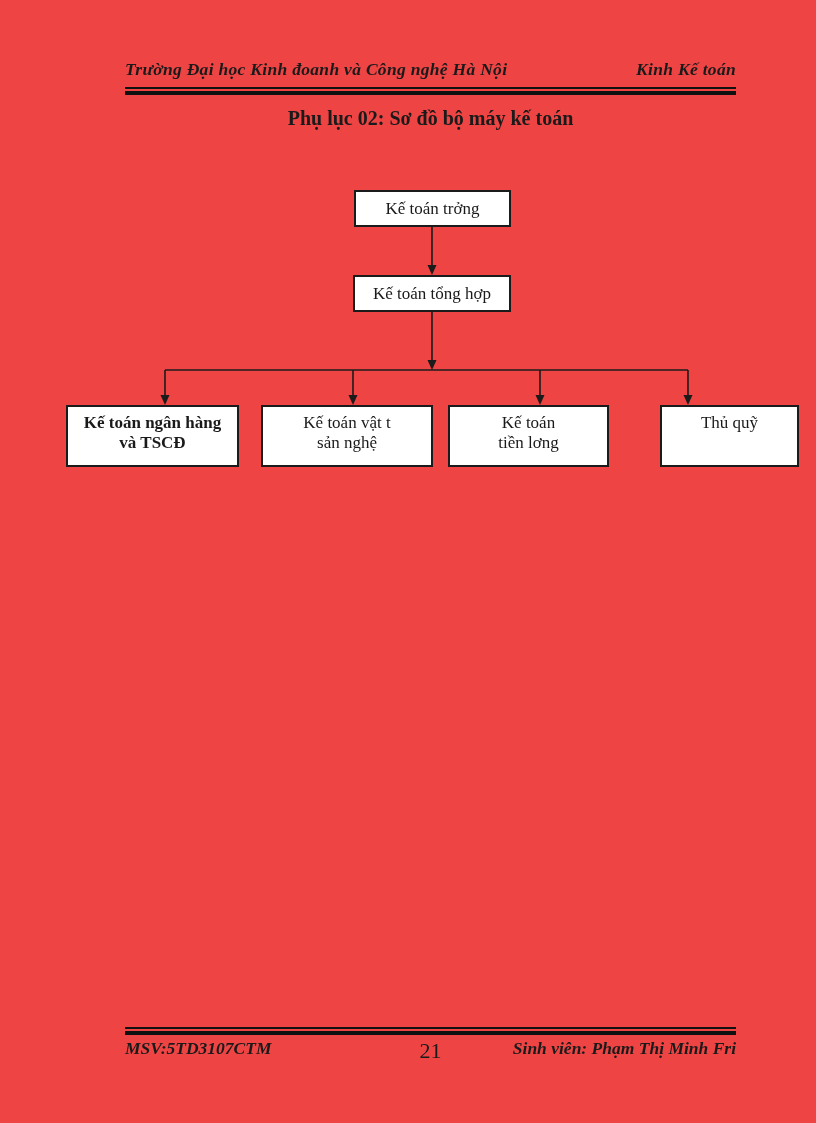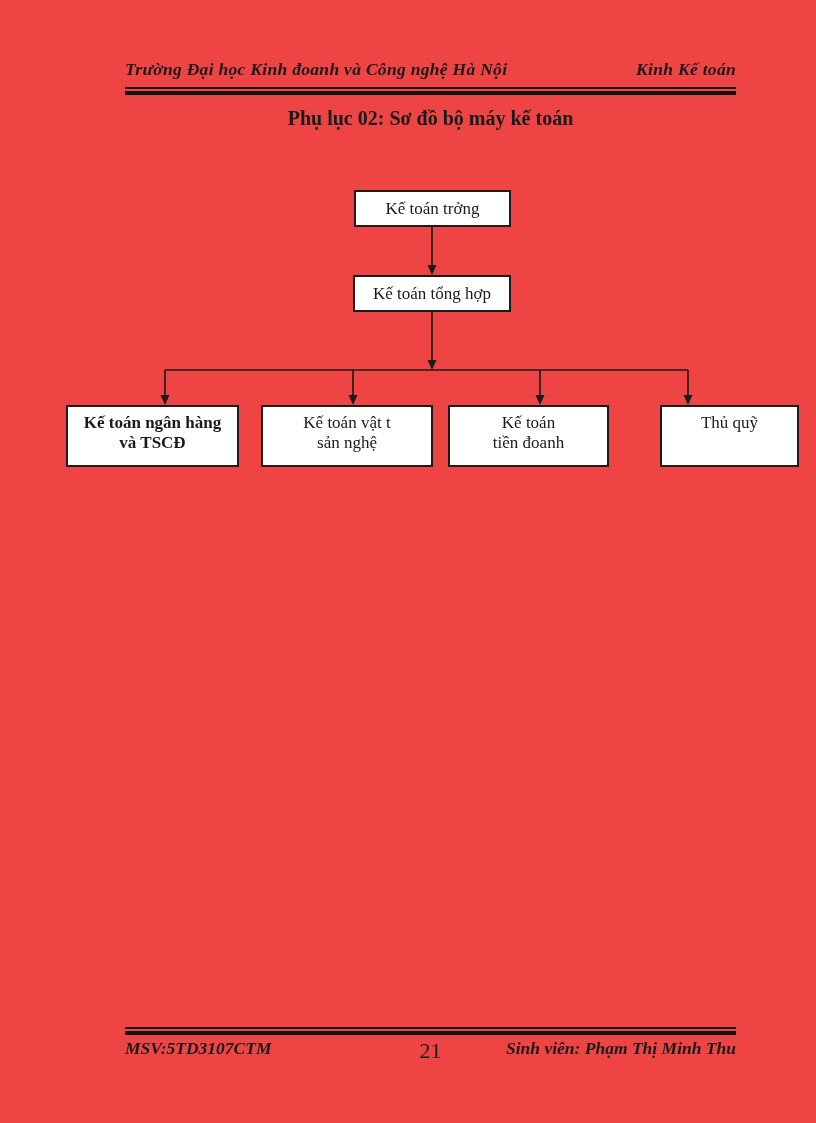--- a/index.html
+++ b/index.html
@@ -131,32 +131,32 @@
     <span class="node-line">và TSCĐ</span>
   </div>
 
   <div class="node node-child node-child-1">
     <span class="node-line">Kế toán vật t</span>
     <span class="node-line">sản nghệ</span>
   </div>
 
   <div class="node node-child node-child-2">
     <span class="node-line">Kế toán</span>
-    <span class="node-line">tiền đoanh</span>
+    <span class="node-line">tiền lơng</span>
   </div>
 
   <div class="node node-child node-child-3">
     <span class="node-line">Thủ quỹ</span>
     <span class="node-line"></span>
   </div>
 
   <div class="rule-double footer-rule">
     <div class="rule-thin"></div>
     <div class="rule-gap"></div>
     <div class="rule-thick"></div>
   </div>
   <div class="footer-row">
     <span class="footer-left">MSV:5TD3107CTM</span>
     <span class="footer-page">21</span>
-    <span class="footer-right">Sinh viên: Phạm Thị Minh Thu</span>
+    <span class="footer-right">Sinh viên: Phạm Thị Minh Fri</span>
   </div>
 
 </div>
 
 </body></html>

